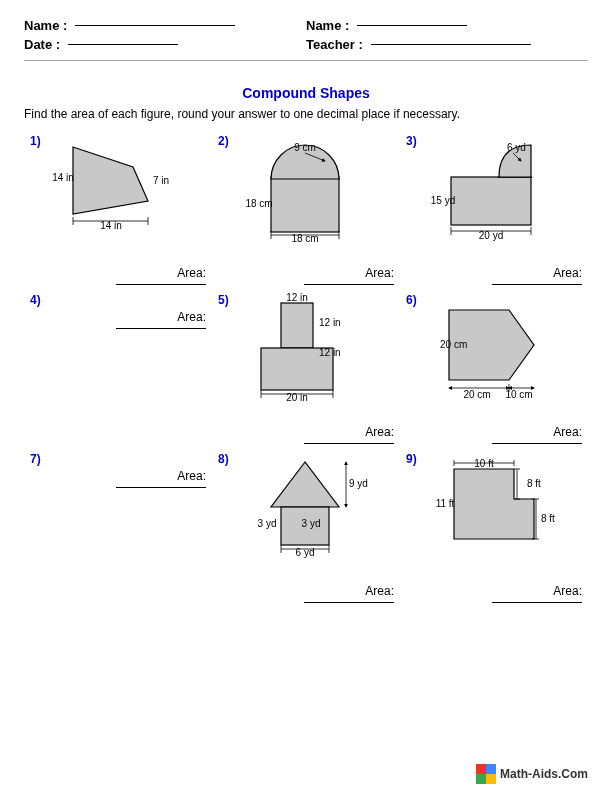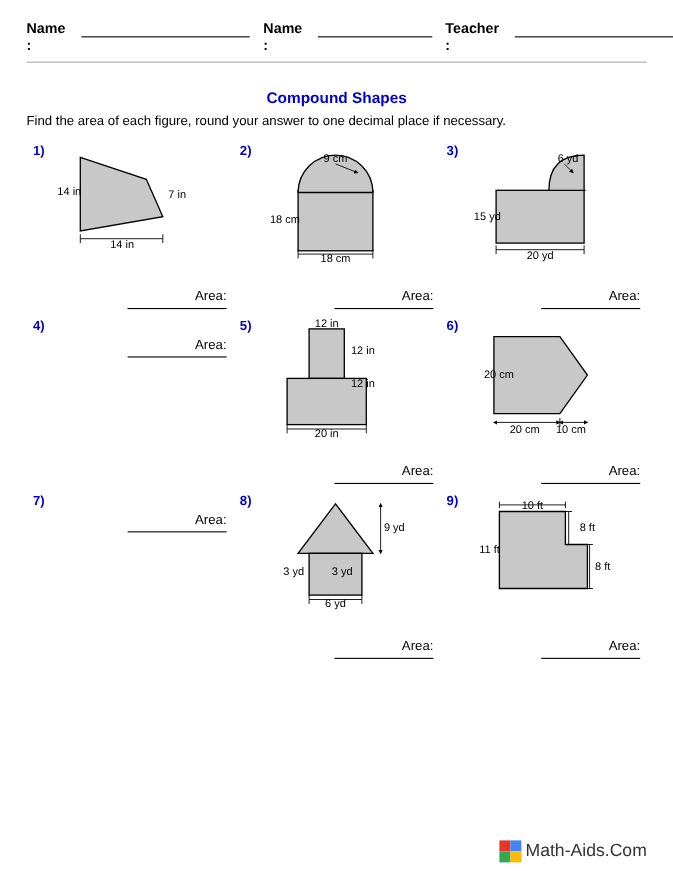--- a/index.html
+++ b/index.html
@@ -16,22 +16,22 @@
     .page {
       width: 612px;
       height: 792px;
       padding: 18px 24px 10px 24px;
       position: relative;
     }
 
     
     .header {
       display: grid;
-      grid-template-columns: 1fr 1fr 1fr 1fr;
-      gap: 4px 12px;
+      grid-template-columns: 1fr 1fr;
+      gap: 4px 0;
       margin-bottom: 8px;
     }
     .header-row {
       display: flex;
       align-items: center;
       gap: 4px;
     }
     .header-label {
       font-size: 13px;
       font-weight: bold;
@@ -143,46 +143,46 @@
     .math-aids-logo {
       display: flex;
       align-items: center;
       gap: 4px;
     }
     .logo-icon {
       width: 20px;
       height: 20px;
     }
     .logo-text {
-      font-weight: normal;
-      font-size: 16px;
+      font-weight: bold;
+      font-size: 12px;
       color: #333;
     }
   </style>
 </head>
 <body>
 
 <div class="page">
 
   <div class="header">
     <div class="header-row">
       <span class="header-label">Name :</span>
       <span class="header-line"></span>
     </div>
     <div class="header-row">
       <span class="header-label">Name :</span>
       <span class="header-line header-line-short"></span>
     </div>
     <div class="header-row">
+      <span class="header-label">Date :</span>
+      <span class="header-line header-line-short"></span>
+    </div>
+    <div class="header-row">
       <span class="header-label">Teacher :</span>
       <span class="header-line"></span>
-    </div>
-    <div class="header-row">
-      <span class="header-label">Date :</span>
-      <span class="header-line header-line-short"></span>
     </div>
   </div>
 
   <hr class="divider">
 
   <div class="title">Compound Shapes</div>
   <div class="instructions">Find the area of each figure, round your answer to one decimal place if necessary.</div>
 
   <div class="problems-grid">
 

